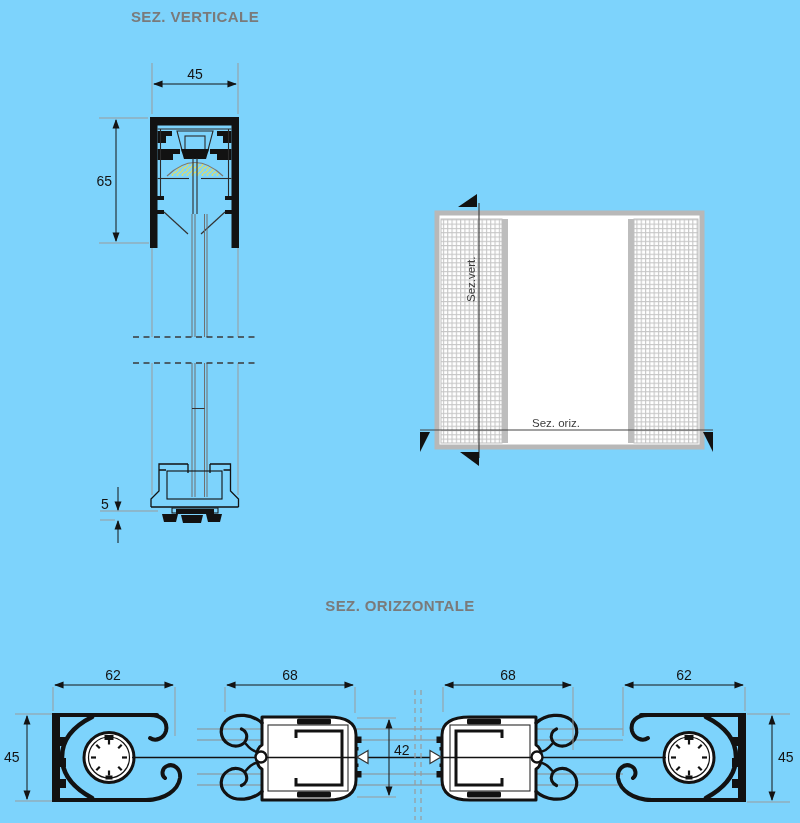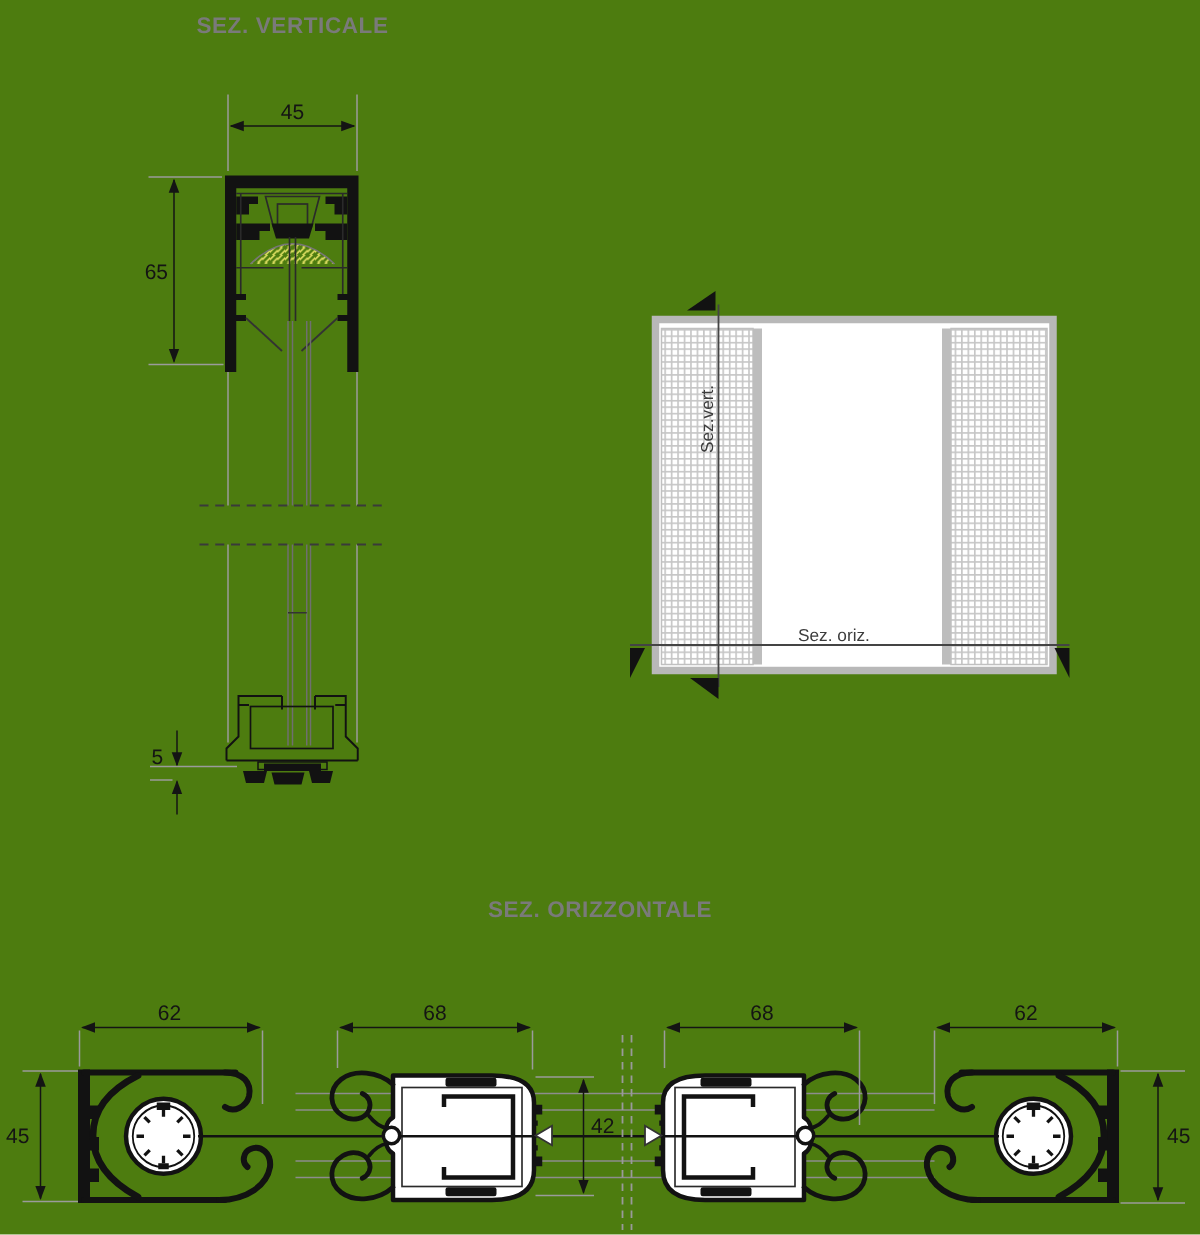--- a/index.html
+++ b/index.html
@@ -1,16 +1,16 @@
 <!DOCTYPE html>
 <html><head>
 <meta charset="utf-8">
 <style>
   html,body{margin:0;padding:0;background:#ffffff;}
-  .page{width:800px;height:823px;position:relative;background:#4d7c0f;font-family:"Liberation Sans",sans-serif;}
+  .page{width:800px;height:823px;position:relative;background:#7dd3fc;font-family:"Liberation Sans",sans-serif;}
   svg{display:block;}
   .title-text{font:bold 15px "Liberation Sans",sans-serif;fill:#7a7a7a;letter-spacing:.4px;}
   .dim-text{font:14px "Liberation Sans",sans-serif;fill:#141414;}
   .label-text{font:11.5px "Liberation Sans",sans-serif;fill:#3c3c3c;}
   .thick{stroke:#121212;fill:none;stroke-linejoin:round;stroke-linecap:round;}
   .thin{stroke:#2a2a2a;stroke-width:1.1;fill:none;}
   .dimline{stroke:#141414;stroke-width:1;fill:none;}
   .extline{stroke:#9b9b9b;stroke-width:1;fill:none;}
   .glassline{stroke:#8d8d8d;stroke-width:1;fill:none;}
   .breakline{stroke:#3a3a3a;stroke-width:1.3;fill:none;stroke-dasharray:6 4.5;}

